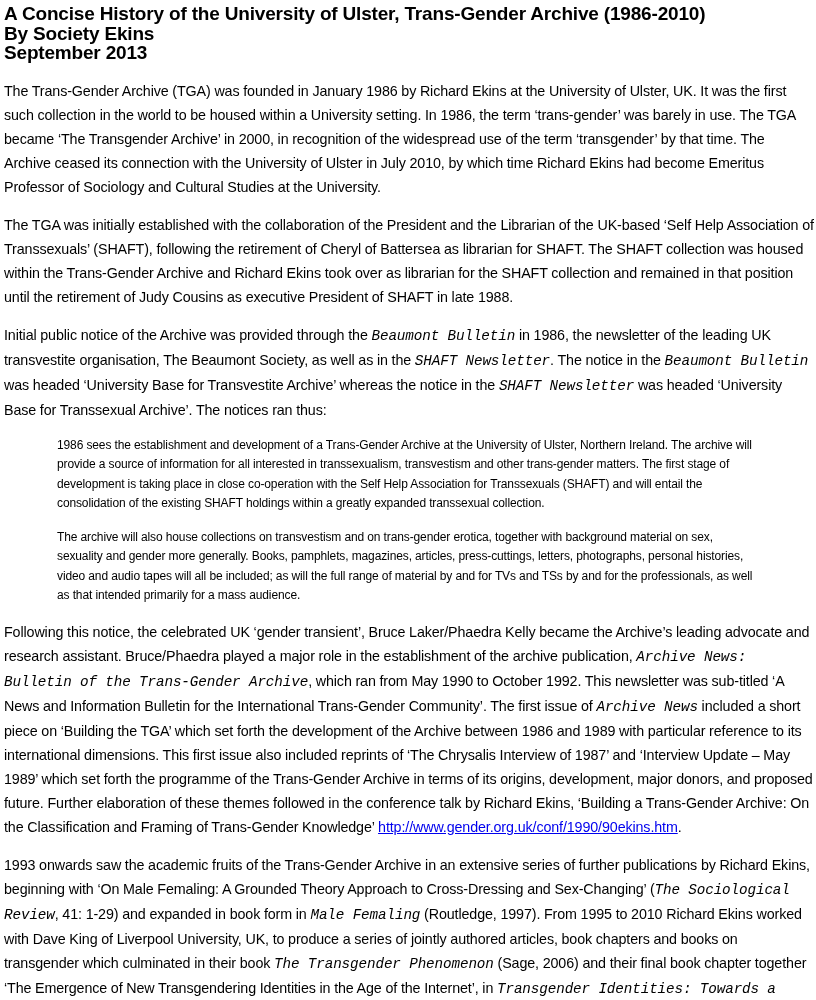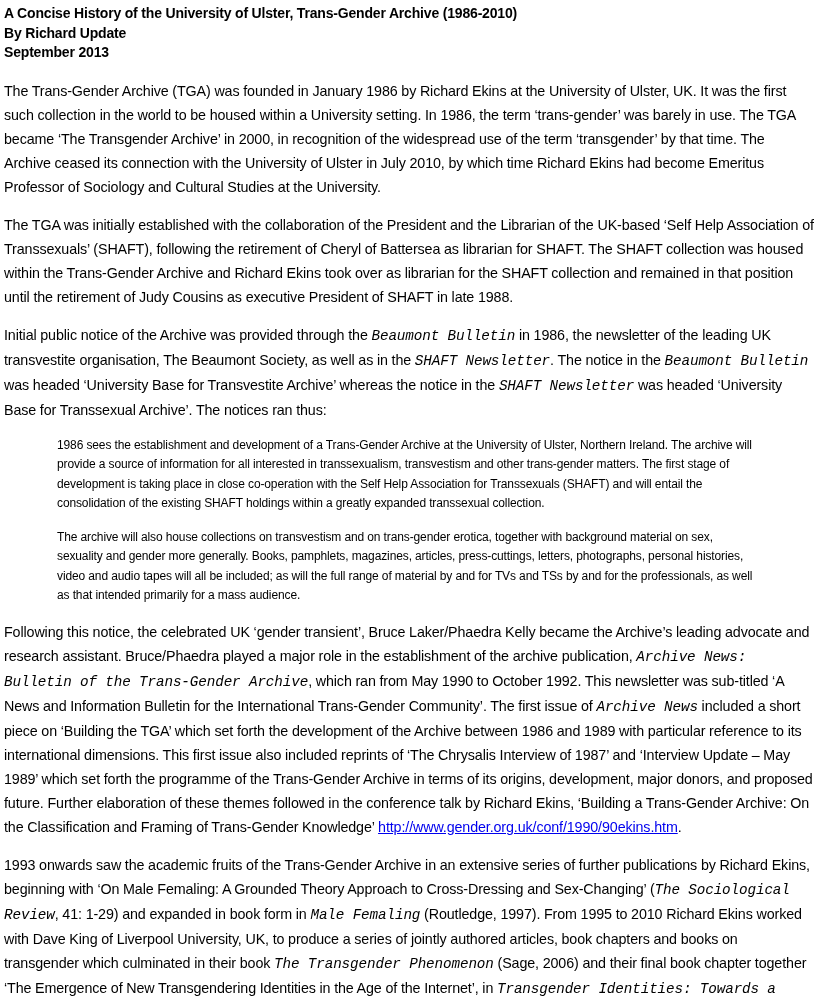--- a/index.html
+++ b/index.html
@@ -26,21 +26,21 @@
     position: absolute;
     left: 4px;
     top: 4px;
     width: 810px;
   }
   .heading-block {
     margin: 0 0 16px 0;
   }
   .heading-line {
     font-weight: bold;
-    font-size: 14px;
+    font-size: 19px;
     line-height: 19.6px;
     letter-spacing: -0.18px;
     white-space: nowrap;
   }
   p.para {
     margin: 0 0 14px 0;
     font-size: 14.3px;
     line-height: 24px;
     letter-spacing: -0.12px;
     text-align: left;
@@ -71,21 +71,21 @@
   }
 </style>
 </head>
 <body>
 
 <div class="page">
   <div class="content">
 
     <div class="heading-block">
       <div class="heading-line">A Concise History of the University of Ulster, Trans-Gender Archive (1986-2010)</div>
-      <div class="heading-line">By Richard Update</div>
+      <div class="heading-line">By Society Ekins</div>
       <div class="heading-line">September 2013</div>
     </div>
 
     <p class="para">The Trans-Gender Archive (TGA) was founded in January 1986 by Richard Ekins at the University of Ulster, UK. It was the first such collection in the world to be housed within a University setting. In 1986, the term ‘trans-gender’ was barely in use. The TGA became ‘The Transgender Archive’ in 2000, in recognition of the widespread use of the term ‘transgender’ by that time. The Archive ceased its connection with the University of Ulster in July 2010, by which time Richard Ekins had become Emeritus Professor of Sociology and Cultural Studies at the University.</p>
 
     <p class="para">The TGA was initially established with the collaboration of the President and the Librarian of the UK-based ‘Self Help Association of Transsexuals’ (SHAFT), following the retirement of Cheryl of Battersea as librarian for SHAFT. The SHAFT collection was housed within the Trans-Gender Archive and Richard Ekins took over as librarian for the SHAFT collection and remained in that position until the retirement of Judy Cousins as executive President of SHAFT in late 1988.</p>
 
     <p class="para"><span>Initial public notice of the Archive was provided through the </span><span class="it">Beaumont Bulletin</span><span> in 1986, the newsletter of the leading UK transvestite organisation, The Beaumont Society, as well as in the </span><span class="it">SHAFT Newsletter</span><span>. The notice in the </span><span class="it">Beaumont Bulletin</span><span> was headed ‘University Base for Transvestite Archive’ whereas the notice in the </span><span class="it">SHAFT Newsletter</span><span> was headed ‘University Base for Transsexual Archive’. The notices ran thus:</span></p>
 
     <div class="quote">1986 sees the establishment and development of a Trans-Gender Archive at the University of Ulster, Northern Ireland. The archive will provide a source of information for all interested in transsexualism, transvestism and other trans-gender matters. The first stage of development is taking place in close co-operation with the Self Help Association for Transsexuals (SHAFT) and will entail the consolidation of the existing SHAFT holdings within a greatly expanded transsexual collection.</div>

